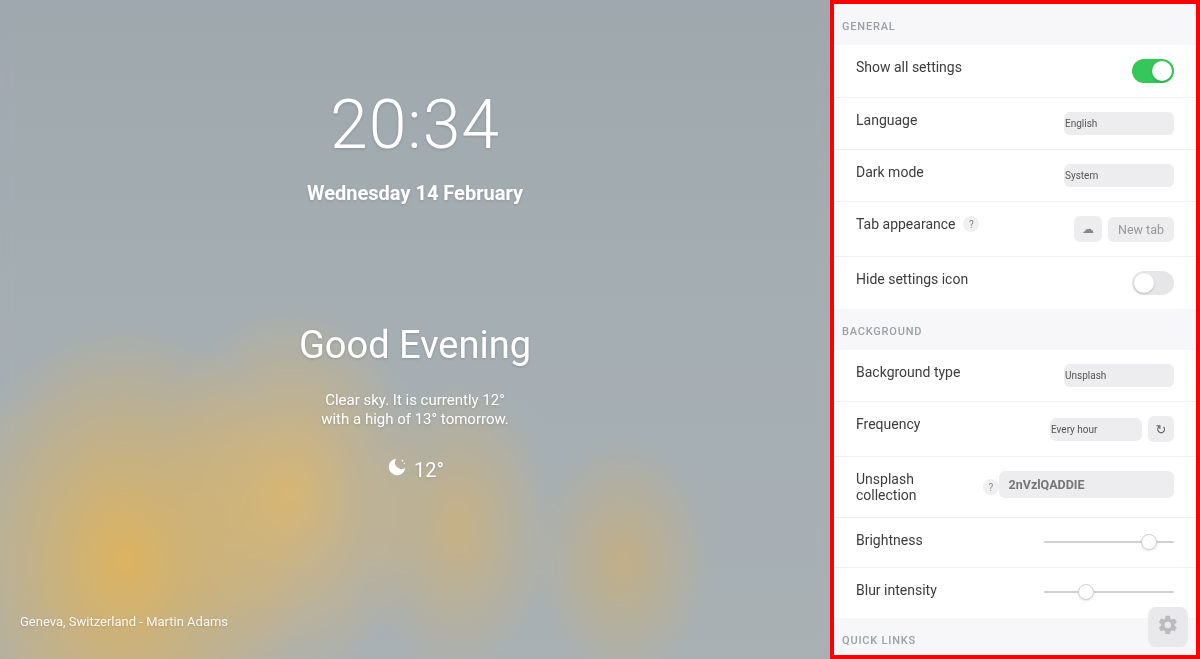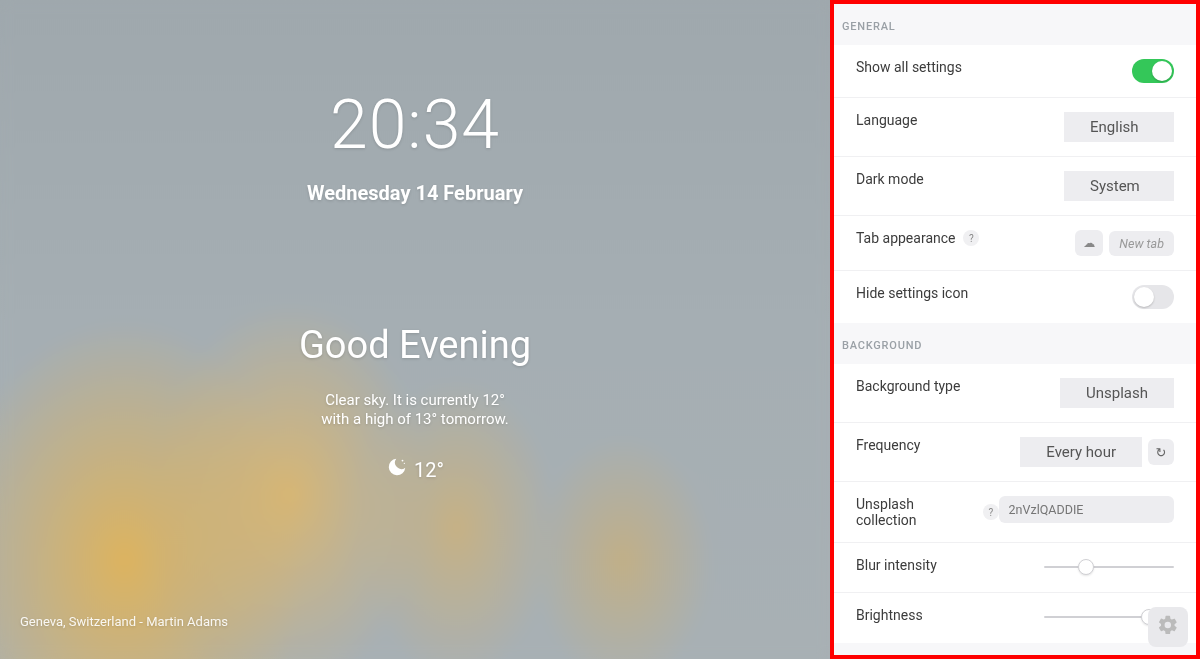--- a/index.html
+++ b/index.html
@@ -79,36 +79,37 @@
   background: #f0f0f2;
   color: #888;
   font-size: 10px;
   display: inline-flex;
   align-items: center;
   justify-content: center;
 }
 .control { display: flex; align-items: center; gap: 6px; }
 .select-pill {
   background: #ededf0;
-  border-radius: 0;
-  padding: 6px 26px;
-  font-size: 15px;
+  border-radius: 6px;
+  padding: 6px 1px;
+  font-size: 10px;
   color: #555;
   min-width: 110px;
   cursor: pointer;
 }
 .input-pill {
   background: #ededf0;
   border-radius: 6px;
   padding: 6px 10px;
   font-size: 12.5px;
   color: #999;
   min-width: 125px;
   border: none;
   outline: none;
+  font-weight: bold;
 }
 .icon-btn {
   width: 26px; height: 26px;
   background: #ededf0;
   border-radius: 6px;
   display: flex;
   align-items: center;
   justify-content: center;
   cursor: pointer;
   font-size: 13px;
@@ -120,21 +121,20 @@
   border-radius: 6px;
   display: flex; align-items: center; justify-content: center;
   font-size: 12px; color: #888;
 }
 .tab-text-pill {
   background: #ededf0;
   border-radius: 6px;
   padding: 5px 10px;
   font-size: 12.5px;
   color: #999;
-  font-style: italic;
 }
 
 
 .toggle {
   width: 42px; height: 24px;
   border-radius: 12px;
   position: relative;
   cursor: pointer;
 }
 .toggle.on { background: #34c759; }
@@ -275,32 +275,32 @@
 
     <div class="row">
       <span class="row-label">
         <span>Unsplash collection</span>
         <span class="help">?</span>
       </span>
       <input class="input-pill" placeholder="2nVzlQADDIE" style="">
     </div>
 
     <div class="row">
+      <span class="row-label">Brightness</span>
+      <div class="slider">
+        <div class="slider-track"></div>
+        <div class="slider-thumb" id="brightness-thumb" style="left: 96.9px;"></div>
+      </div>
+    </div>
+
+    <div class="row">
       <span class="row-label">Blur intensity</span>
       <div class="slider">
         <div class="slider-track"></div>
         <div class="slider-thumb" id="blur-thumb" style="left: 34.2px;"></div>
-      </div>
-    </div>
-
-    <div class="row">
-      <span class="row-label">Brightness</span>
-      <div class="slider">
-        <div class="slider-track"></div>
-        <div class="slider-thumb" id="brightness-thumb" style="left: 96.9px;"></div>
       </div>
     </div>
 
   </div>
 
   <div class="section-header">QUICK LINKS</div>
 
   <div class="gear-btn">
     <span>
       <svg viewBox="0 0 24 24">

